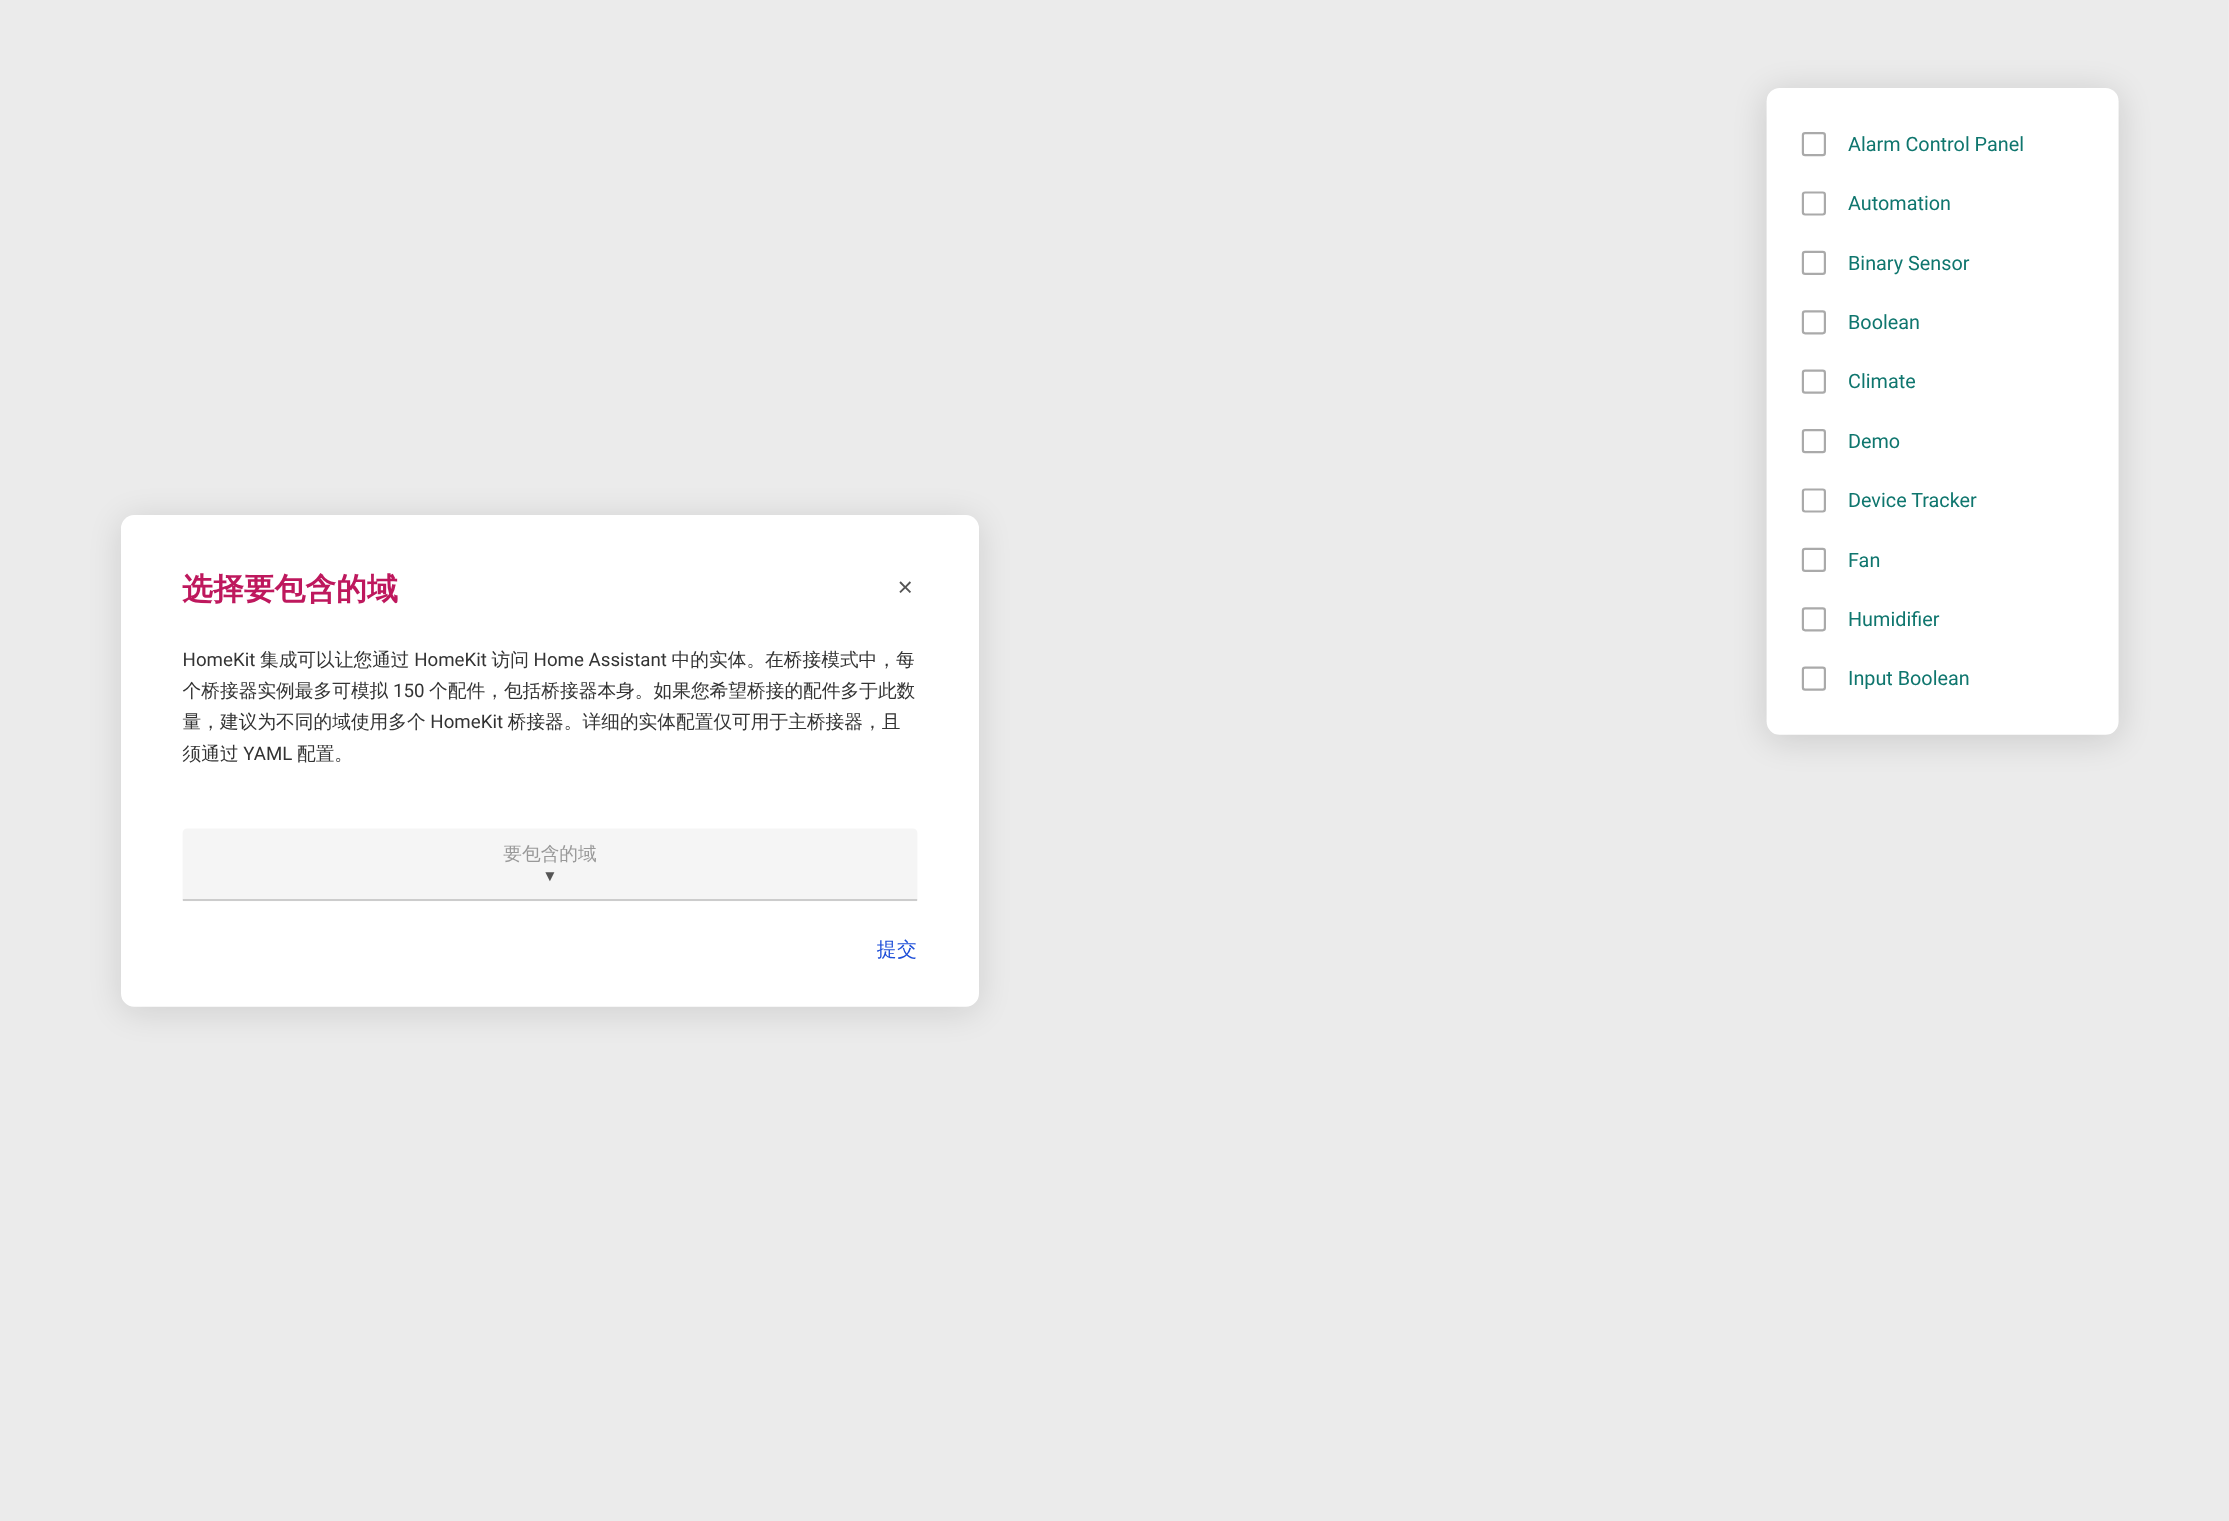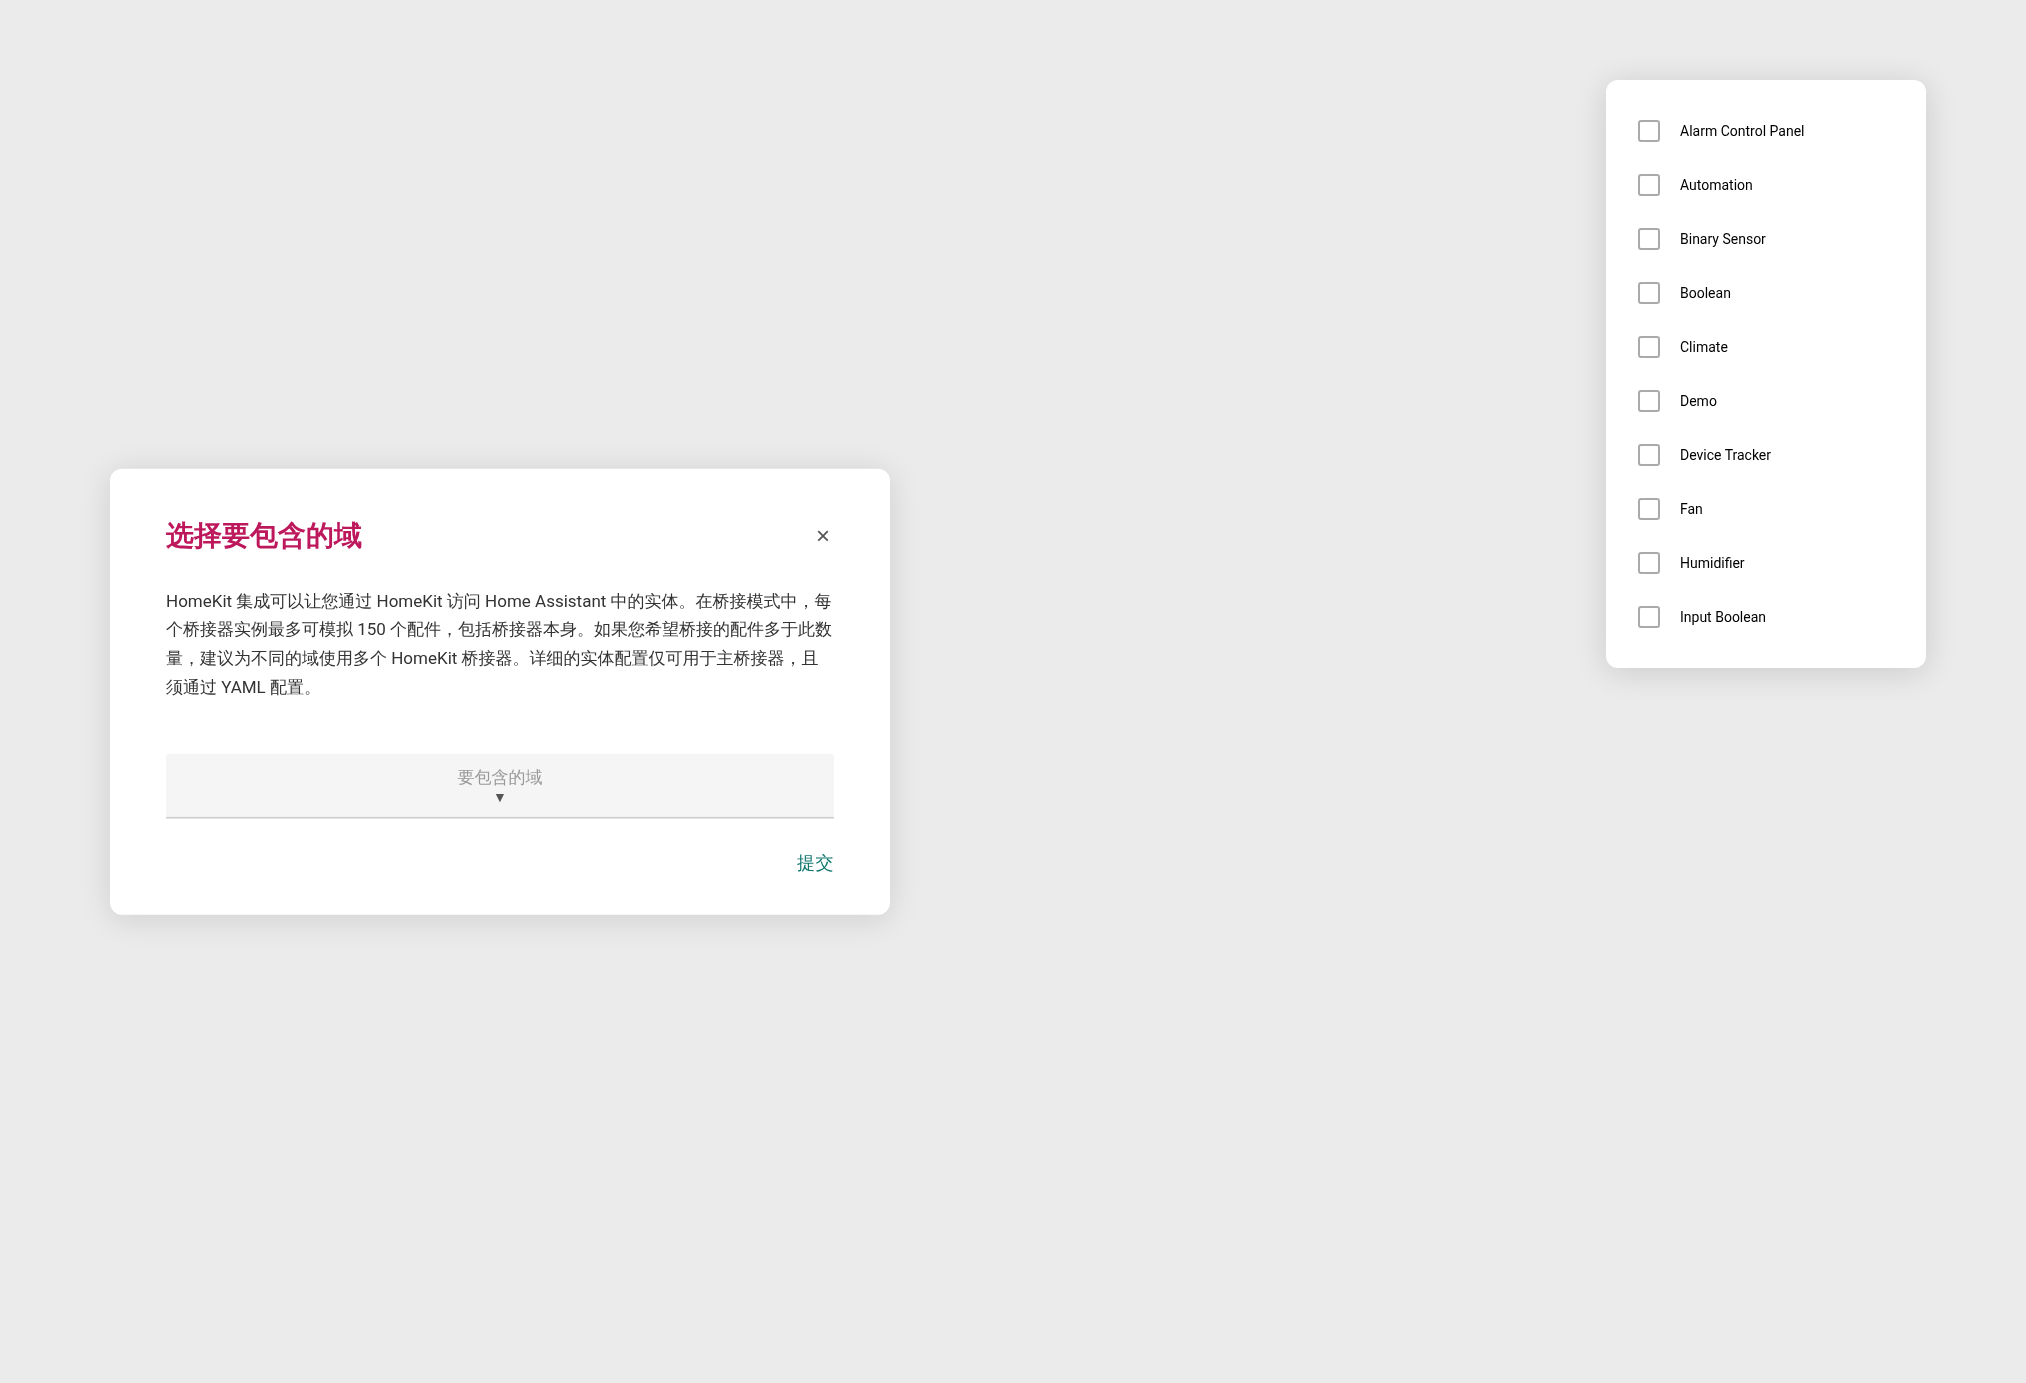--- a/index.html
+++ b/index.html
@@ -100,21 +100,21 @@
     .dialog-footer {
       display: flex;
       justify-content: flex-end;
       margin-top: 32px;
     }
 
     .submit-button {
       background: none;
       border: none;
       font-size: 18px;
-      color: #0f766e;
+      color: #1d4ed8;
       font-weight: 500;
       cursor: pointer;
       letter-spacing: 0.5px;
     }
 
     
     .dropdown-panel {
       background: #ffffff;
       border-radius: 12px;
       box-shadow: 0 4px 32px rgba(0,0,0,0.14);
@@ -141,22 +141,22 @@
       border: 2px solid #aaa;
       border-radius: 3px;
       flex-shrink: 0;
       background: #fff;
       display: flex;
       align-items: center;
       justify-content: center;
     }
 
     .item-label {
-      font-size: 14px;
-      color: #000000;
+      font-size: 18px;
+      color: #0f766e;
       font-weight: 400;
     }
   </style>
 </head>
 <body>
 
 <div class="page-container">
 
   <div class="dialog">
     <div class="dialog-header">

